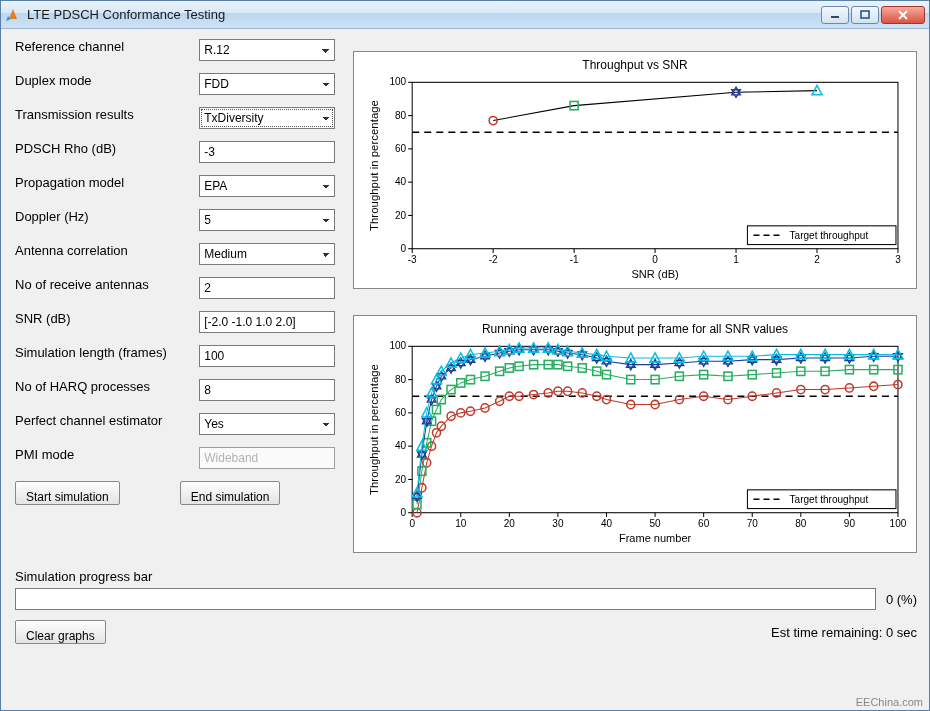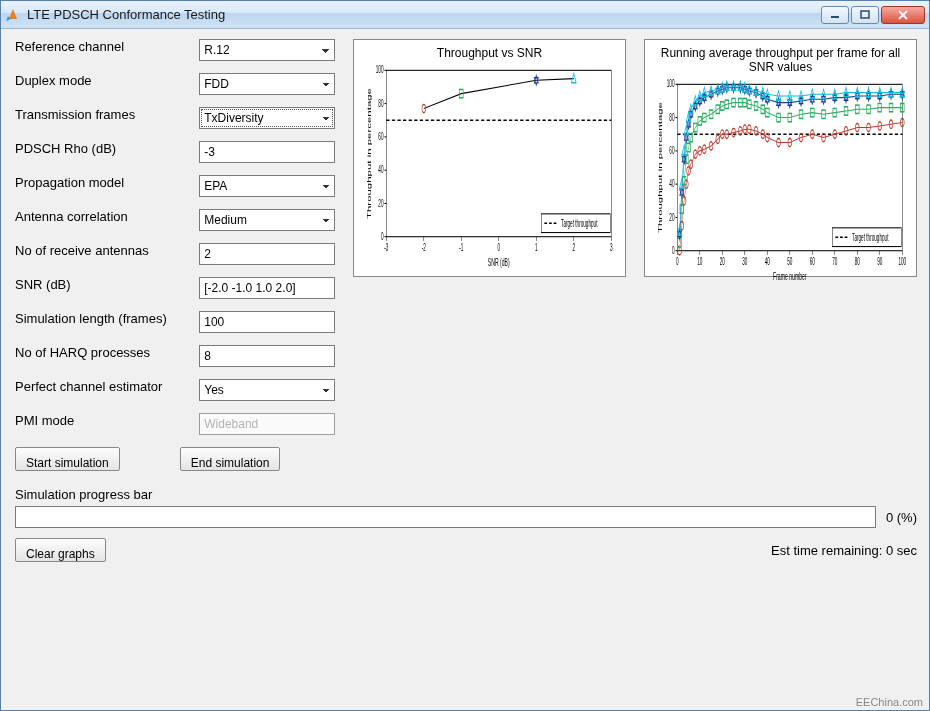--- a/index.html
+++ b/index.html
@@ -92,21 +92,21 @@
     border: 1px solid #888;
     background: linear-gradient(to bottom,#fdfdfd,#e4e4e4);
     border-radius: 2px;
     height: 24px;
     padding: 8px 10px;
     font-size: 12px;
     cursor: default;
   }
   .btn-row { display: flex; gap: 60px; margin-top: 6px; }
 
-  .charts-col { flex: 1; display: flex; flex-direction: row; gap: 18px; }
+  .charts-col { flex: 1; display: flex; flex-direction: column; gap: 26px; margin-top: 12px; }
   .chart-box {
     background: #fff;
     border: 1px solid #888;
     position: relative;
     height: 238px;
     padding: 6px 10px 4px 10px;
   }
   .chart-title { text-align: center; font-size: 12px; margin-bottom: 2px; }
   .chart-inner { position: relative; width: 100%; height: calc(100% - 18px); }
   .chart-inner svg { width: 100%; height: 100%; }
@@ -172,34 +172,38 @@
             <label>Reference channel</label>
           <div class="control"><select class="sel"><option>R.12</option></select></div>
           </div>
 
         <div class="form-row">
             <label>Duplex mode</label>
           <div class="control"><select class="sel"><option>FDD</option></select></div>
           </div>
 
         <div class="form-row">
-            <label>Transmission frames</label>
+            <label>Transmission results</label>
           <div class="control"><select class="sel dotted"><option>TxDiversity</option></select></div>
           </div>
 
         <div class="form-row">
             <label>PDSCH Rho (dB)</label>
           <div class="control"><input class="txt" value="-3" style=""></div>
           </div>
 
         <div class="form-row">
             <label>Propagation model</label>
           <div class="control"><select class="sel"><option>EPA</option></select></div>
           </div>
 
+        <div class="form-row">
+            <label>Doppler (Hz)</label>
+          <div class="control"><select class="sel"><option>5</option></select></div>
+          </div>
 
         <div class="form-row">
             <label>Antenna correlation</label>
           <div class="control"><select class="sel"><option>Medium</option></select></div>
           </div>
 
         <div class="form-row">
             <label>No of receive antennas</label>
           <div class="control"><input class="txt" value="2" style=""></div>
           </div>

